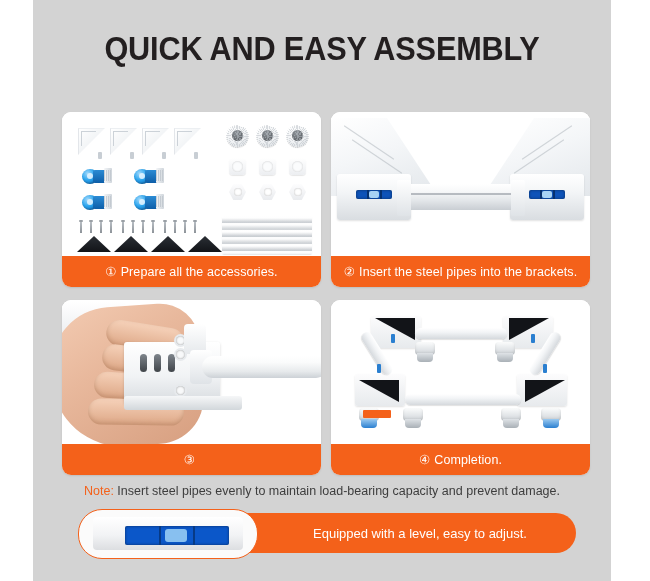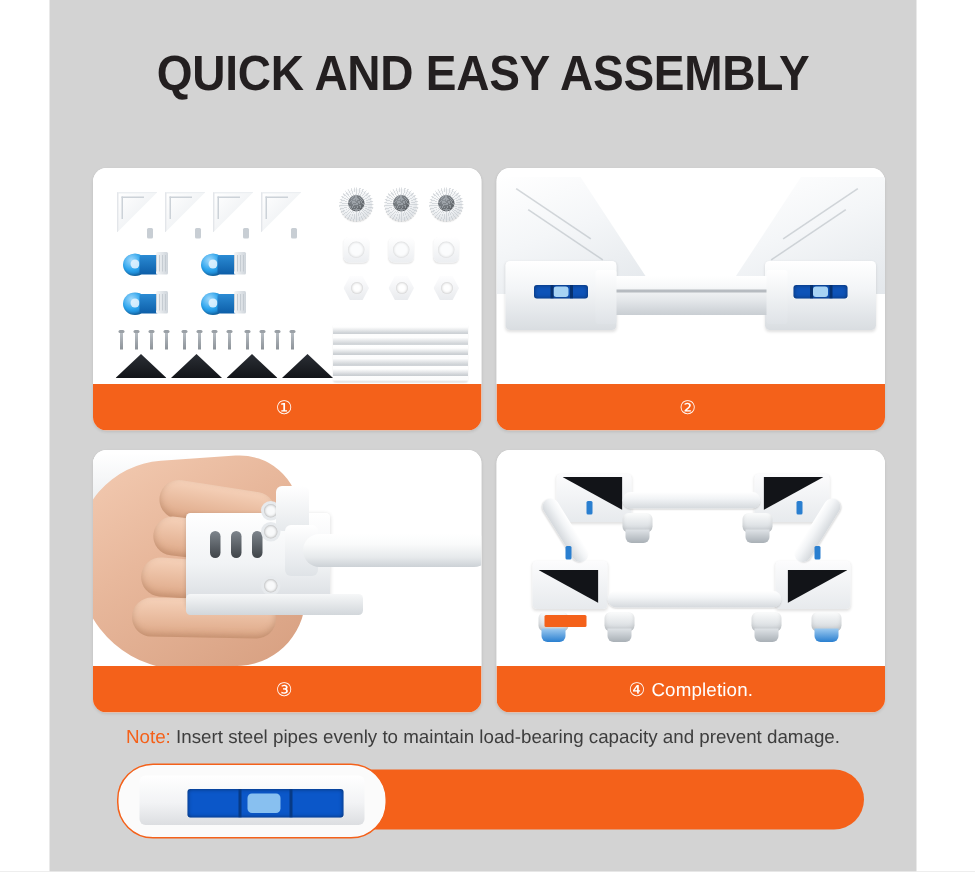--- a/index.html
+++ b/index.html
@@ -415,20 +415,21 @@
           <div class="nutA" style="left:227px;top:46px;"></div>
 
           <div class="nutB" style="left:167px;top:72px;"></div>
           <div class="nutB" style="left:197px;top:72px;"></div>
           <div class="nutB" style="left:227px;top:72px;"></div>
 
           <div class="pipes"></div>
         </div>
         <div class="caption">
           <span class="num">①</span>
+          <span>Prepare all the accessories.</span>
         </div>
       </div>
 
       <div class="card c2">
         <div class="photo p2">
           <div class="arm left"></div>
           <div class="arm right"></div>
           <div class="armline" style="left:8px;top:30px;width:60px;transform:rotate(34deg);"></div>
           <div class="armline" style="left:16px;top:44px;width:60px;transform:rotate(34deg);"></div>
           <div class="armline" style="left:186px;top:30px;width:60px;transform:rotate(-34deg);"></div>
@@ -444,20 +445,21 @@
               <div class="t" style="left:24px;"></div>
           </div>
           <div class="vial right">
             <div class="b"></div>
               <div class="t" style="left:11px;"></div>
               <div class="t" style="left:24px;"></div>
           </div>
         </div>
         <div class="caption">
           <span class="num">②</span>
+          <span>Insert the steel pipes into the brackets.</span>
         </div>
       </div>
 
       <div class="card c3">
         <div class="photo p3">
           <div class="topbrk"></div>
           <div class="hand"></div>
           <div class="finger" style="left:44px;top:24px;width:78px;transform:rotate(9deg);"></div>
           <div class="finger" style="left:40px;top:48px;width:86px;transform:rotate(7deg);"></div>
           <div class="finger" style="left:32px;top:74px;width:92px;transform:rotate(4deg);"></div>
@@ -545,16 +547,17 @@
     <div class="banner">
       <div class="level-chip">
         <div class="level-body">
           <div class="level-window">
             <div class="bub"></div>
             <div class="tick" style="left:34px;"></div>
             <div class="tick" style="left:68px;"></div>
           </div>
         </div>
       </div>
+      <div class="banner-text">Equipped with a level, easy to adjust.</div>
     </div>
 
   </div>
 </div>
 
 </body></html>

